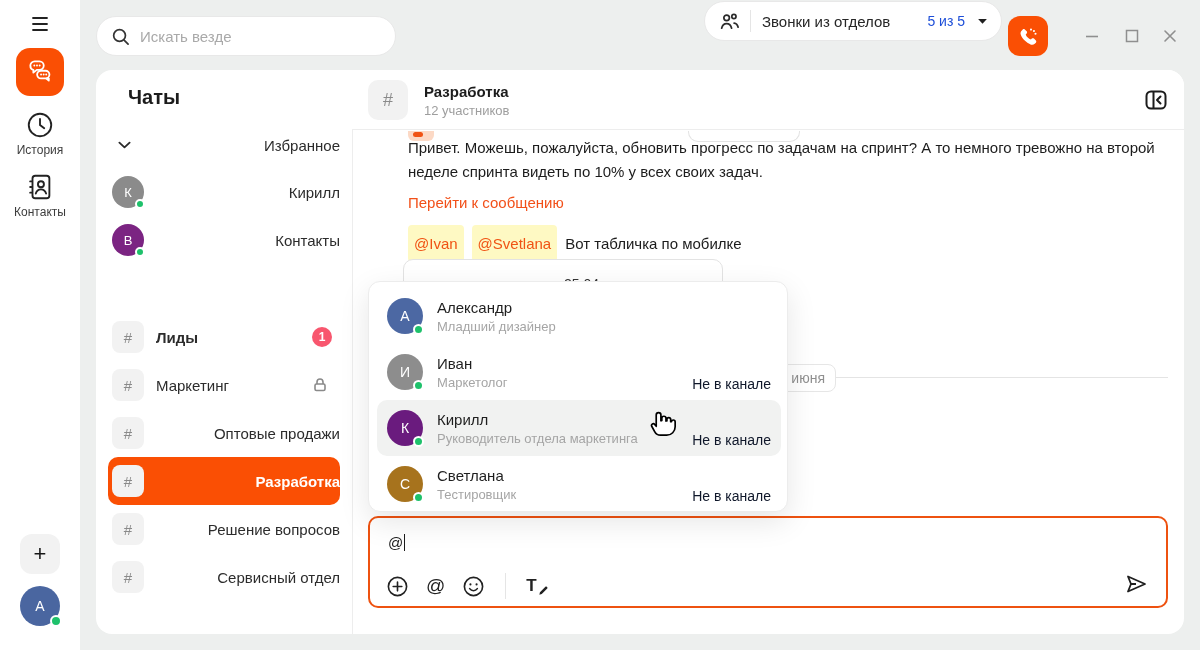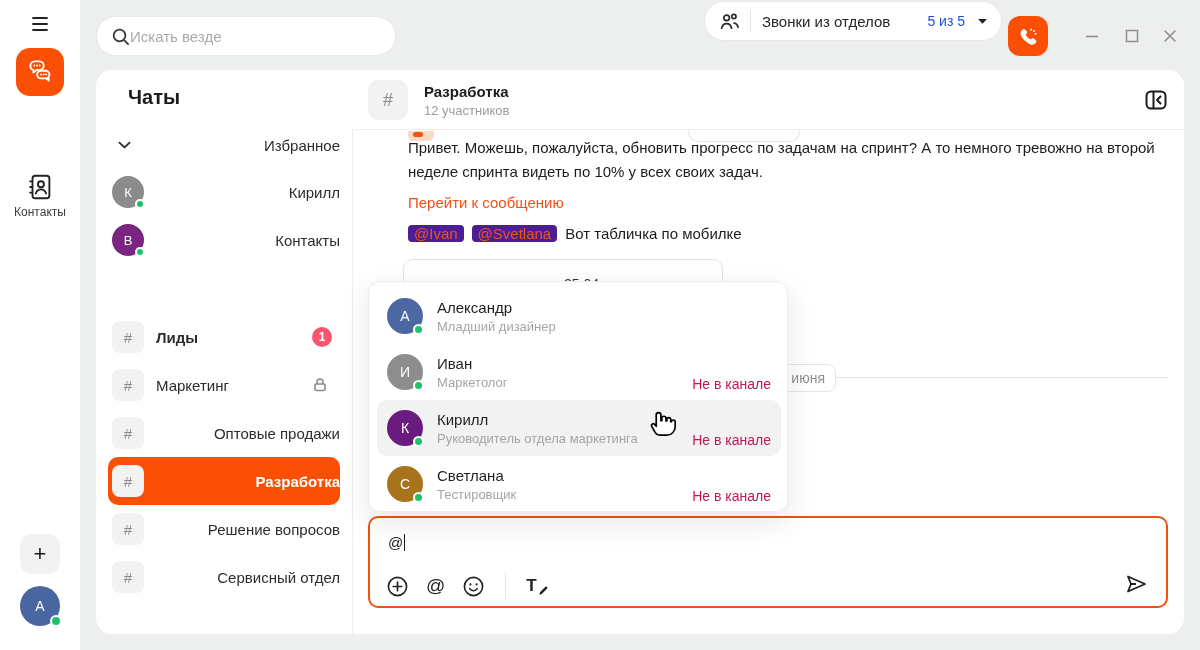--- a/index.html
+++ b/index.html
@@ -27,21 +27,21 @@
                background:#f2f2f2; display:flex; align-items:center; justify-content:center;
                font-size:22px; font-weight:400; color:#161616; }
   .rail-avatar { left:20px; top:586px; width:40px; height:40px; border-radius:50%;
                  background:#4a66a0; color:#fff; font-size:14px;
                  display:flex; align-items:center; justify-content:center; }
   .dot { position:absolute; border-radius:50%; background:#1ec16b; border:2px solid #fff; }
 
   
   .search { left:96px; top:16px; width:300px; height:40px; border-radius:20px;
             background:#fff; border:1px solid #e8e8e8; display:flex; align-items:center; padding:0 14px; }
-  .search input { border:none; outline:none; font-size:15px; margin-left:0; width:220px;
+  .search input { border:none; outline:none; font-size:15px; margin-left:10px; width:220px;
                   font-family:"Liberation Sans",sans-serif; color:#1c1c1c; background:transparent; }
   .search input::placeholder { color:#a9a9a9; }
   .calls { left:704px; top:1px; width:298px; height:40px; border-radius:20px;
            background:#fff; border:1px solid #e8e8e8; display:flex; align-items:center; padding:0 13px; }
   .calls-divider { width:1px; height:22px; background:#e5e5e5; margin:0 11px 0 9px; }
   .calls-label { font-size:15px; color:#262626; }
   .calls-count { font-size:14px; color:#1d4ed8; margin-left:auto; margin-right:12px; }
   .call-btn { left:1008px; top:16px; width:40px; height:40px; border-radius:12px;
               display:flex; align-items:center; justify-content:center; }
   .winctl { top:26px; width:20px; height:20px; display:flex; align-items:center; justify-content:center; }
@@ -81,41 +81,41 @@
   
   .frag-pill { left:312px; top:61px; width:26px; height:10px; background:#fcd9c5;
                border-radius:0 0 6px 6px; overflow:hidden; }
   .frag-pill i { position:absolute; left:5px; top:1px; width:10px; height:5px;
                  border-radius:3px; background:#f05314; display:block; }
   .frag-card { left:592px; top:61px; width:112px; height:11px; background:#fff;
                border:1px solid #e3e3e3; border-top:none; border-radius:0 0 10px 10px; }
   .msg-text { left:312px; top:66px; width:766px; font-size:15px; line-height:24px; color:#1c1c1c; }
   .jump { left:312px; top:124px; font-size:15px; color:#f25019; }
   .mline { left:312px; top:155px; display:flex; align-items:center; gap:8px; font-size:15px; }
-  .mpill { background:#4c1d95; color:#f05314; border-radius:4px; padding:0 6px; }
+  .mpill { background:#fef9c3; color:#f05314; border-radius:4px; padding:10px 6px; }
   .attach { left:307px; top:189px; width:320px; height:40px; border:1px solid #e3e3e3;
             border-radius:10px; overflow:hidden; z-index:1; background:#fff; }
   .attach span { position:absolute; left:160px; top:16px; font-size:14px; color:#333; }
   .date-line { left:740px; top:307px; width:332px; height:1px; background:#e4e4e4; }
   .date-pill { left:664px; top:294px; width:76px; height:28px; background:#fff; border:1px solid #e6e6e6;
                border-radius:8px; z-index:1; display:flex; align-items:center; justify-content:flex-end;
                padding-right:10px; font-size:14px; color:#8f8f8f; }
 
   
   .popup { left:272px; top:211px; width:420px; height:231px; background:#fff; border:1px solid #ececec;
            border-radius:12px; z-index:3; box-shadow:0 10px 30px rgba(0,0,0,.10); }
   .prow { position:absolute; left:8px; width:404px; height:56px; display:flex; align-items:center;
           padding:0 10px; border-radius:10px; }
   .prow.hl { background:#f1f2f1; }
   .pavatar { width:36px; height:36px; border-radius:50%; color:#fff; font-size:14px;
              display:flex; align-items:center; justify-content:center; position:relative; flex:none; }
   .pcol { margin-left:14px; }
   .pname { font-size:15px; font-weight:500; color:#1f1f1f; }
   .prole { font-size:13px; color:#a5a5a5; margin-top:3px; }
-  .pnote { margin-left:auto; font-size:14px; color:#be185d; align-self:flex-end; margin-bottom:8px; }
+  .pnote { margin-left:auto; font-size:14px; color:#0f172a; align-self:flex-end; margin-bottom:8px; }
   .hand { position:absolute; left:280px; top:126px; width:30px; height:30px; z-index:4; }
 
   
   .composer { left:272px; top:446px; width:800px; height:92px; background:#fff;
               border:2px solid #ee5210; border-radius:10px; z-index:2; }
   .cval { position:absolute; left:18px; top:16px; font-size:15px; color:#1c1c1c; display:flex; align-items:center; }
   .caret { width:1px; height:17px; background:#1c1c1c; margin-left:1px; }
   .cicons { position:absolute; left:16px; top:55px; display:flex; align-items:center; gap:17px; height:26px; }
   .at-glyph { font-size:19px; color:#222; }
   .ci-div { width:1px; height:26px; background:#e5e5e5; margin:0 3px; }
@@ -138,20 +138,29 @@
       <circle cx="8.7" cy="8" r=".9" fill="#fff" stroke="none"></circle>
       <circle cx="11.2" cy="8" r=".9" fill="#fff" stroke="none"></circle>
       <circle cx="13.7" cy="8" r=".9" fill="#fff" stroke="none"></circle>
       <path d="M22.8 16.4c0 2-1.6 3.6-3.6 3.6h-4.3c-2 0-3.6-1.6-3.6-3.6s1.6-3.6 3.6-3.6h4.3c2 0 3.6 1.6 3.6 3.6z" stroke-linejoin="round"></path>
       <path d="M19.6 19.8l2.6 2.2v-2.4" stroke-linejoin="round"></path>
       <circle cx="15" cy="16.4" r=".9" fill="#fff" stroke="none"></circle>
       <circle cx="17.4" cy="16.4" r=".9" fill="#fff" stroke="none"></circle>
       <circle cx="19.8" cy="16.4" r=".9" fill="#fff" stroke="none"></circle>
     </svg>
   </div>
+  <div class="abs rail-item" style="top:110px">
+    <span>
+      <svg width="30" height="30" viewBox="0 0 32 32" fill="none" stroke="#222" stroke-width="2">
+        <circle cx="16" cy="16" r="12"></circle>
+        <path d="M16 9.5V16l4.5 3.5" stroke-linecap="round"></path>
+      </svg>
+    </span>
+    <div class="rail-label">История</div>
+  </div>
   <div class="abs rail-item" style="top:172px">
     <span>
       <svg width="30" height="30" viewBox="0 0 32 32" fill="none" stroke="#222" stroke-width="2">
         <rect x="8" y="4" width="18" height="24" rx="3"></rect>
         <circle cx="17" cy="13" r="3.2"></circle>
         <path d="M11.5 23c.8-2.8 3-4.5 5.5-4.5s4.7 1.7 5.5 4.5" stroke-linecap="round"></path>
         <path d="M5.5 10h1.5M5.5 16h1.5M5.5 22h1.5" stroke-linecap="round"></path>
       </svg>
     </span>
     <div class="rail-label">Контакты</div>

